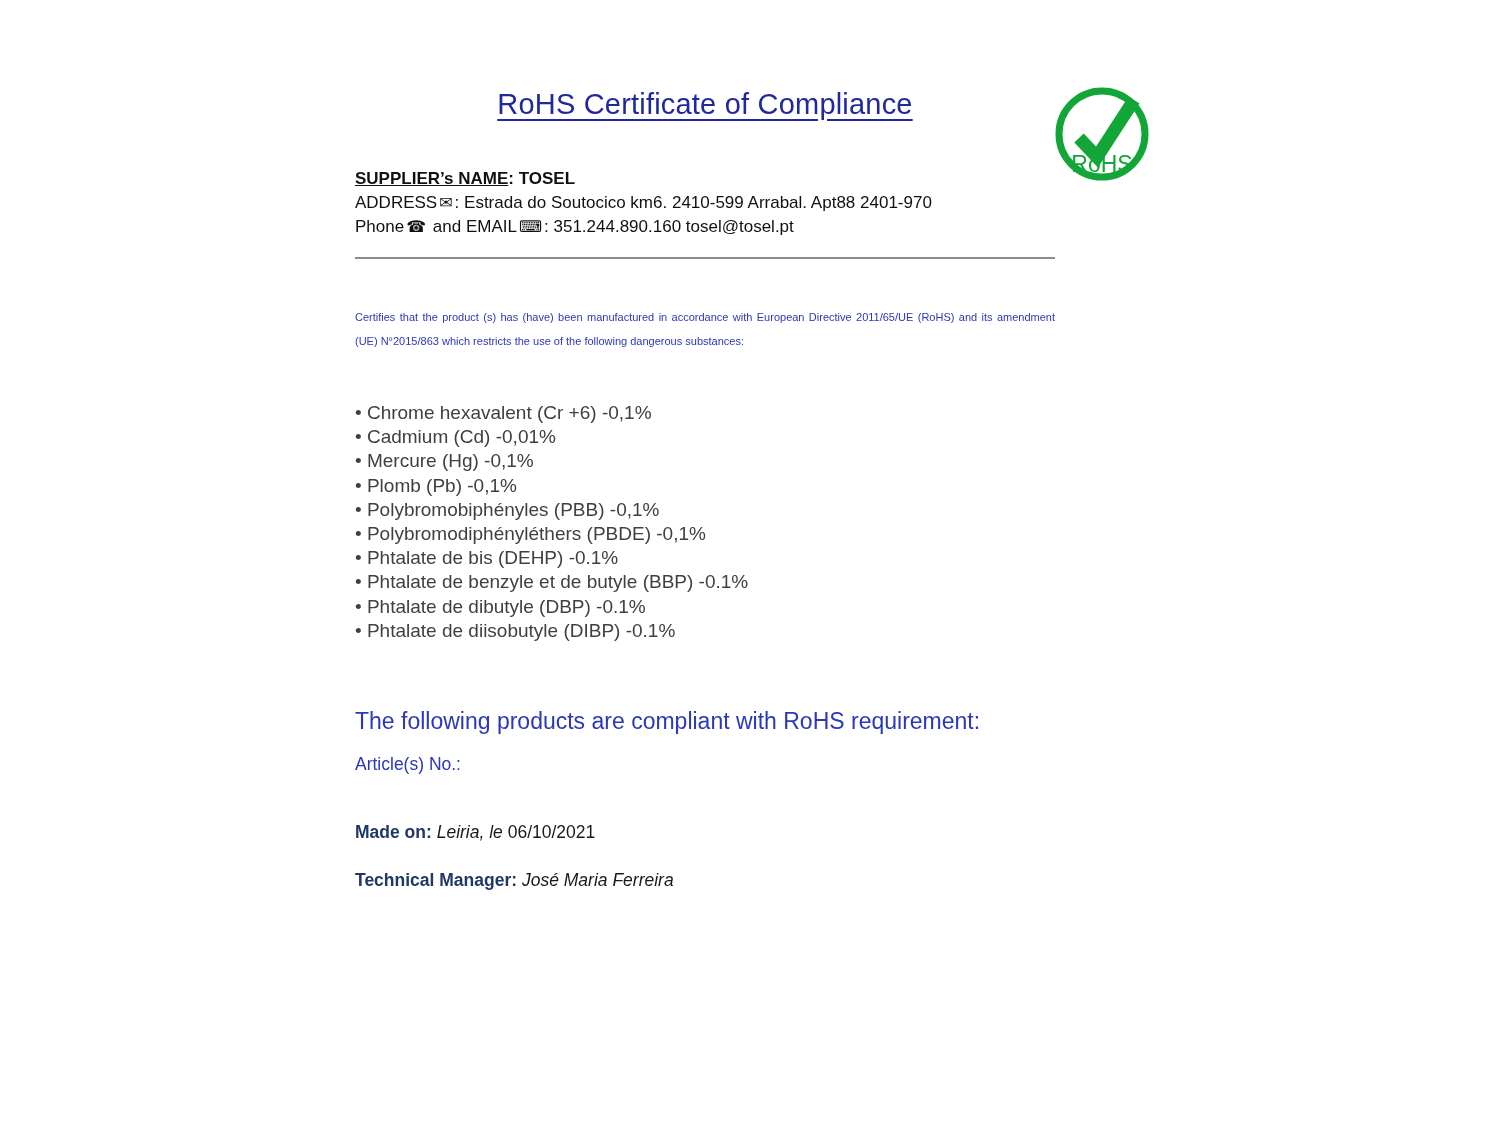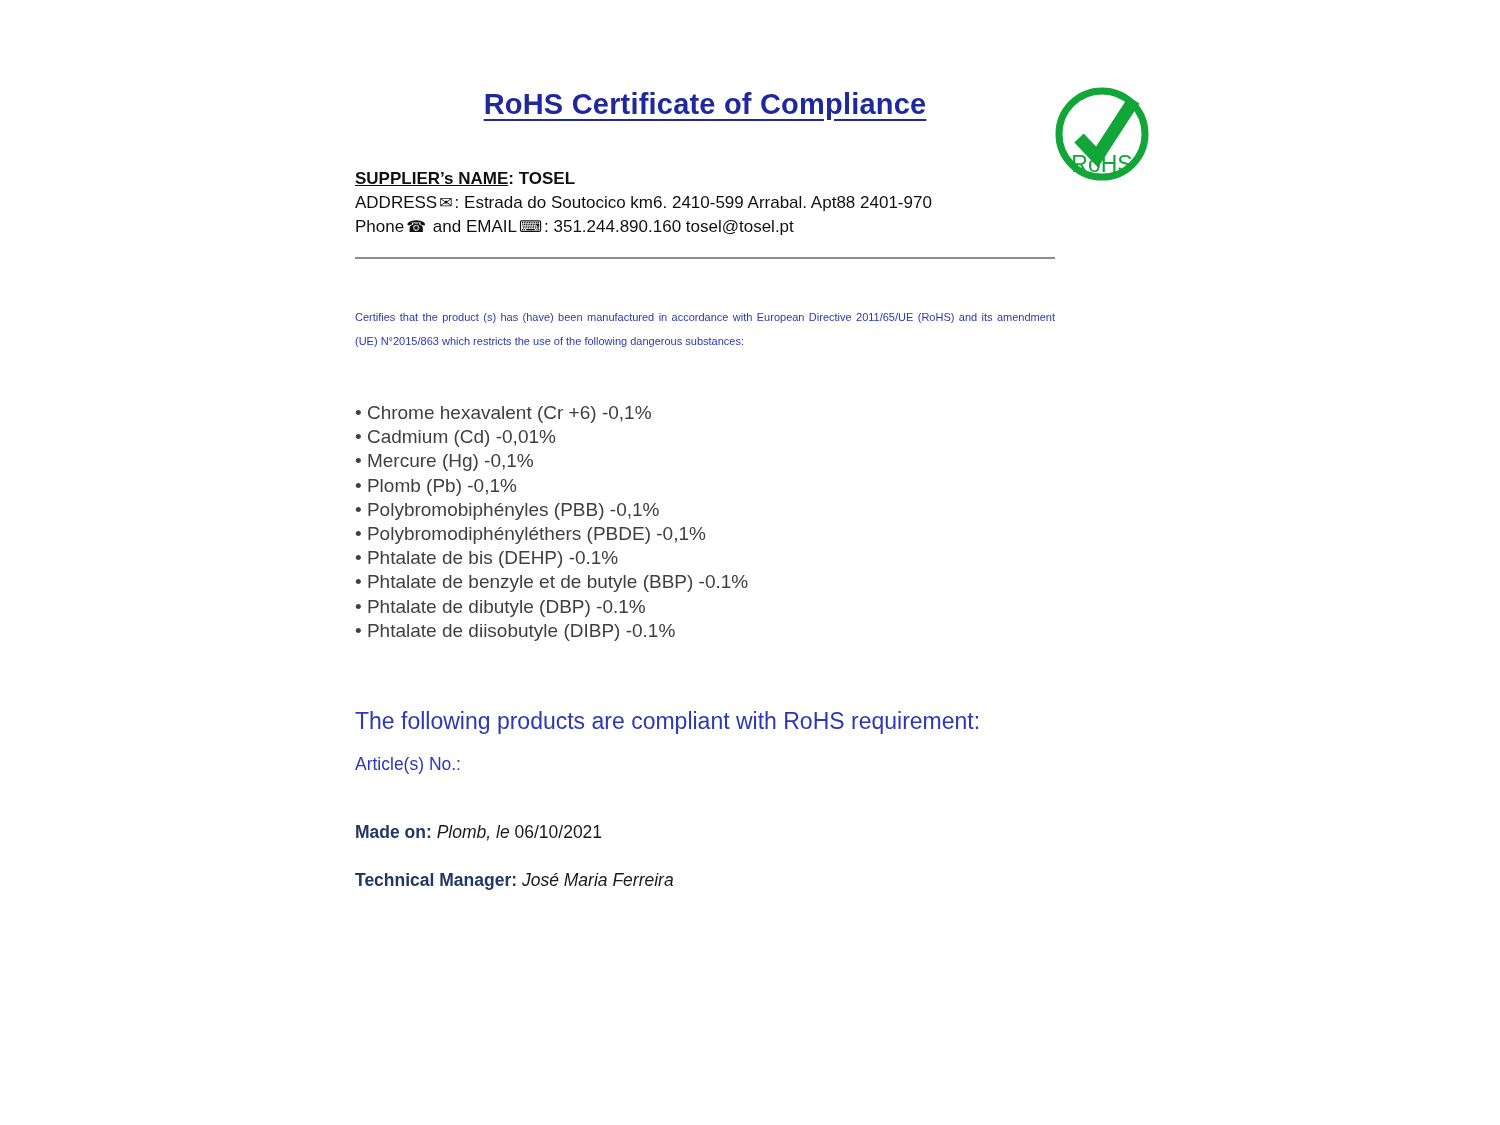--- a/index.html
+++ b/index.html
@@ -11,21 +11,21 @@
     color:#1a1a1a;
     overflow:hidden;
   }
   .content {
     position:absolute; left:355px; top:0; width:700px;
   }
   .title {
     margin-top:88px;
     text-align:center;
     font-size:29px;
-    font-weight:bold;
+    font-weight:normal;
     color:#20289e;
     text-decoration:underline;
     text-underline-offset:5px;
     letter-spacing:0.2px;
   }
   .supplier {
     margin-top:46px;
     font-size:17px;
     line-height:24px;
     color:#111;
@@ -127,21 +127,21 @@
         <div class="bullet-item">• Phtalate de benzyle et de butyle (BBP) -0.1%</div>
         <div class="bullet-item">• Phtalate de dibutyle (DBP) -0.1%</div>
         <div class="bullet-item">• Phtalate de diisobutyle (DIBP) -0.1%</div>
       </div>
 
     <div class="compliance">The following products are compliant with RoHS requirement:</div>
 
     <div class="articles">Article(s) No.:</div>
 
     <div class="made-on">
-      <span class="navy b">Made on:</span><span class="value-ital"> Plomb, le </span><span>06/10/2021</span>
+      <span class="navy b">Made on:</span><span class="value-ital"> Leiria, le </span><span>06/10/2021</span>
     </div>
 
     <div class="tech-manager">
       <span class="navy b">Technical Manager:</span><span class="value-ital"> José Maria Ferreira</span>
     </div>
 
 
   </div>
 </div>
 

